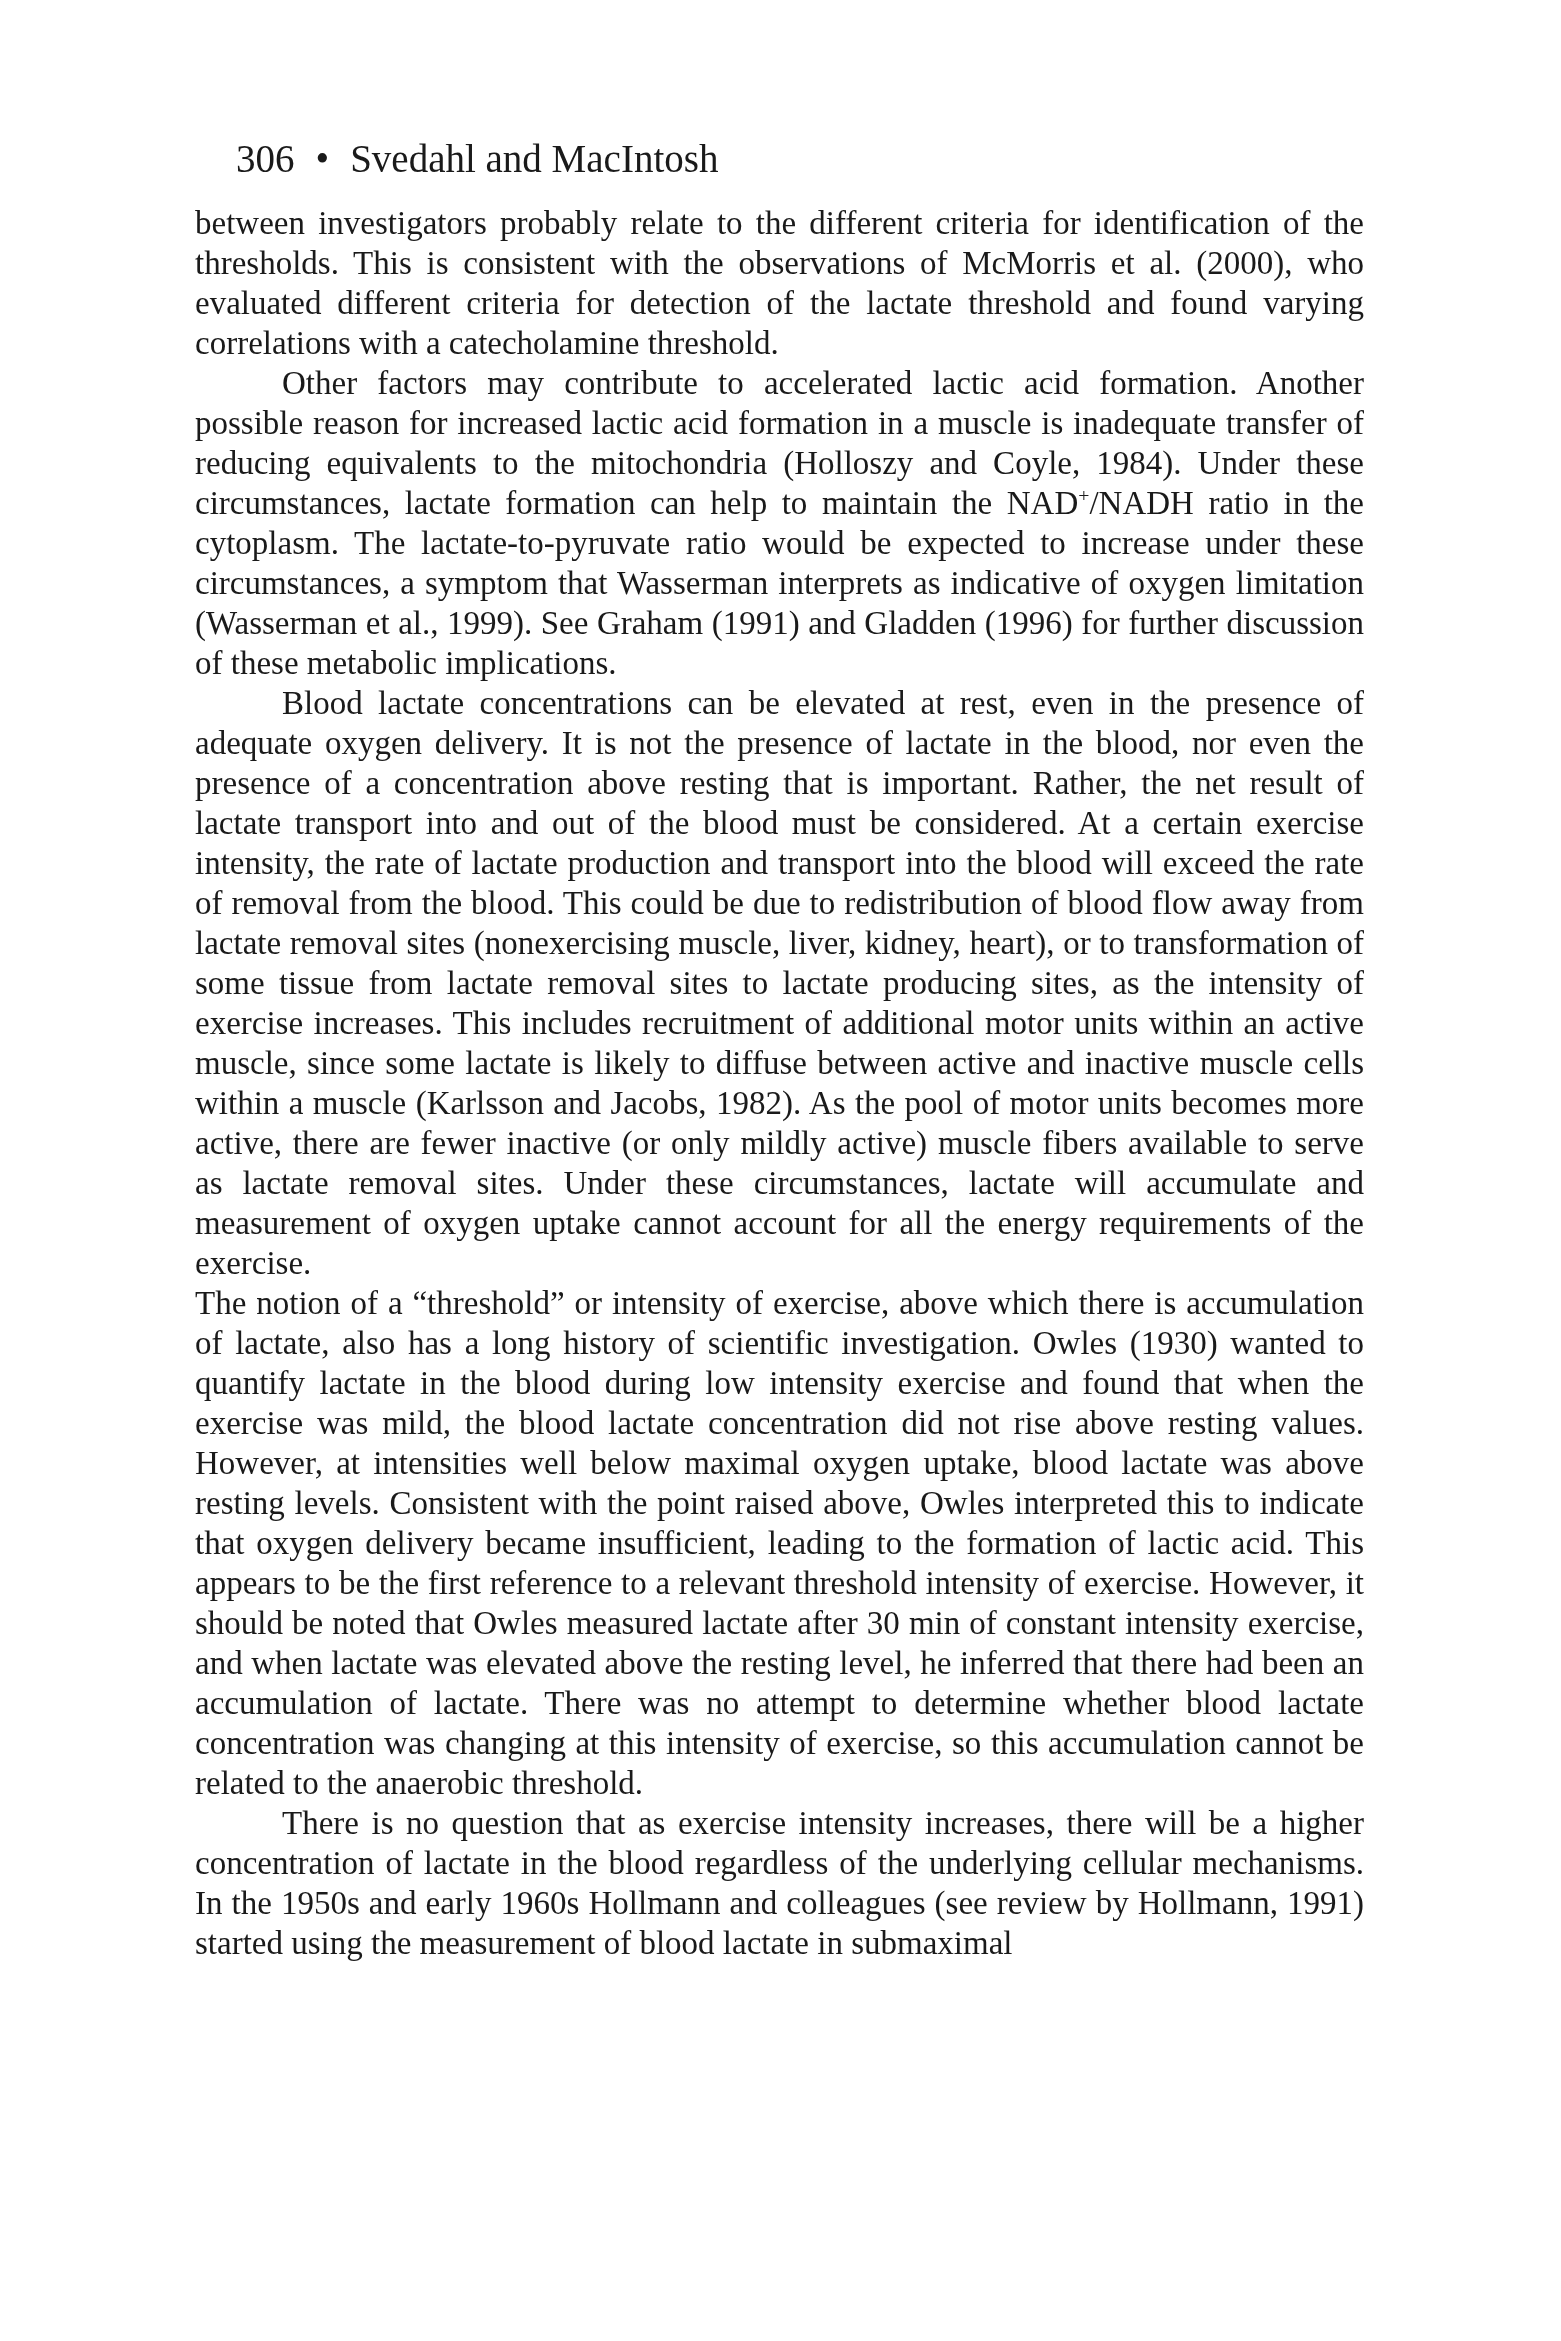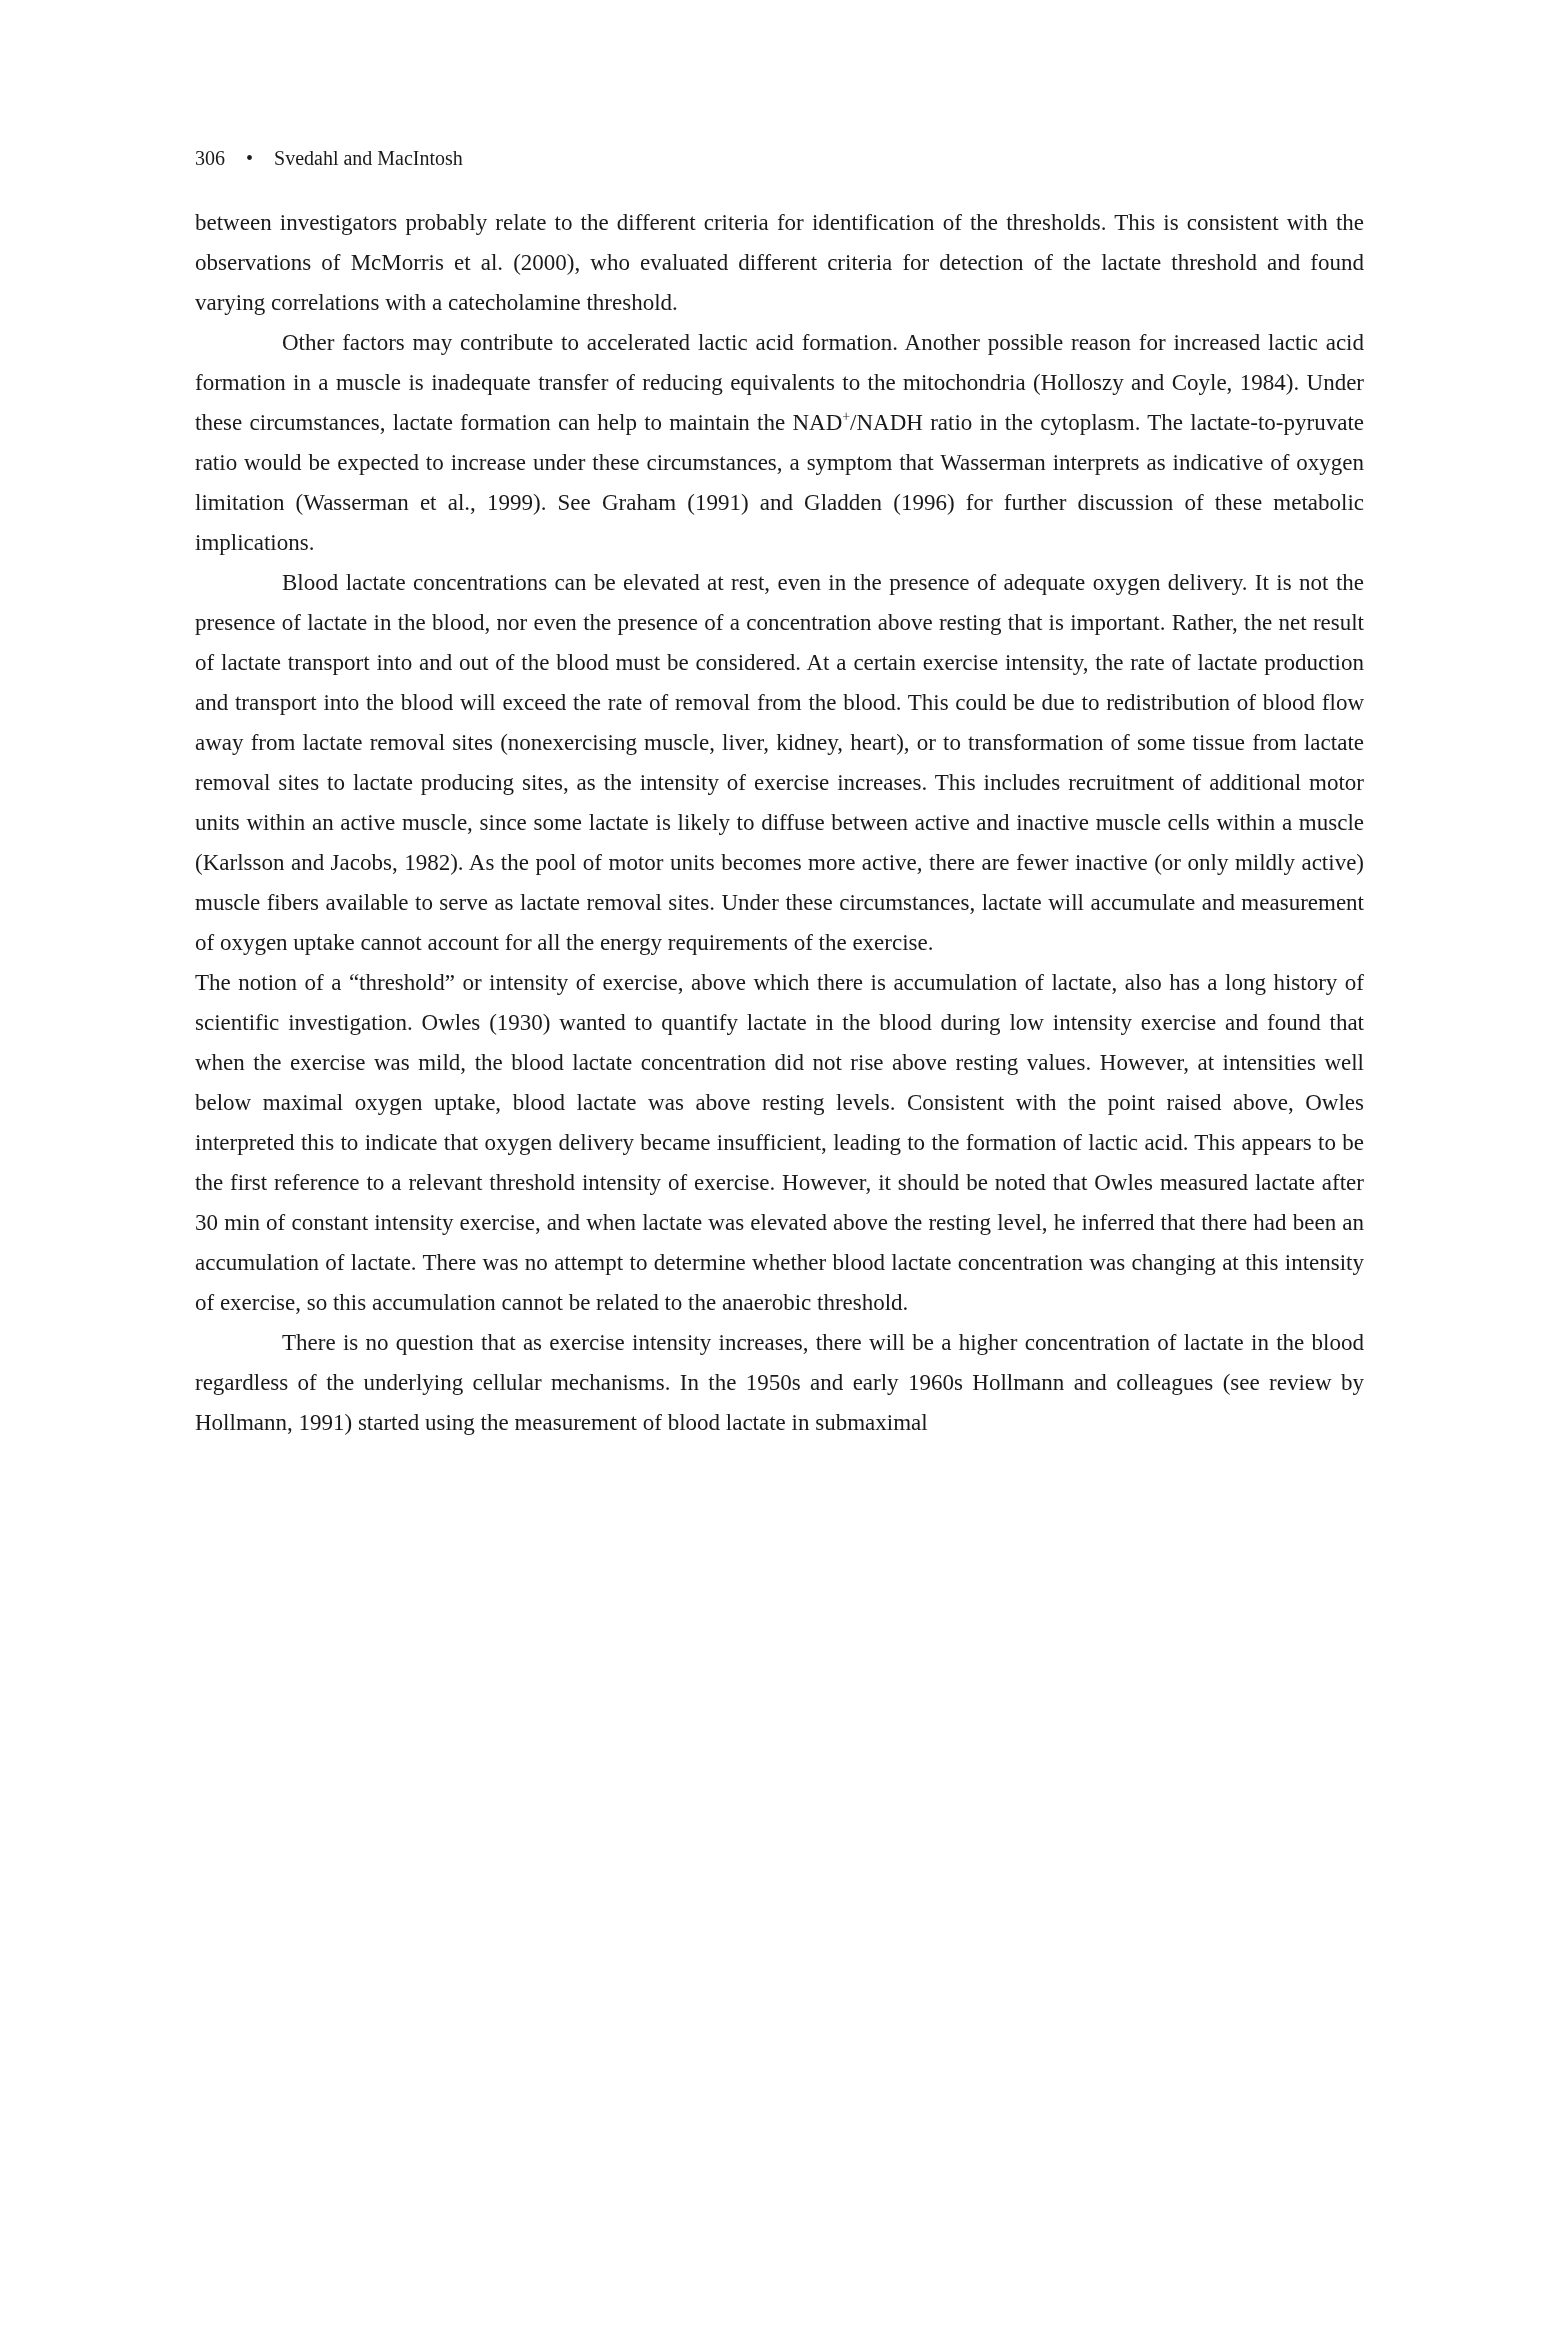--- a/index.html
+++ b/index.html
@@ -1,21 +1,21 @@
 <!DOCTYPE html>
 <html style="font-size:9.8px"><head>
 <meta charset="utf-8">
 <style>
   html, body { margin: 0; padding: 0; background: #ffffff; }
   body { width: 1561px; height: 2342px; position: relative; overflow: hidden; }
   .page { position: absolute; left: 195px; top: 140px; width: 1169px; color: #1a1a1a;
           font-family: "Liberation Serif", "DejaVu Serif", serif; }
-  .running-head { font-size: 20px; line-height: 37px; margin-bottom: 25.6px; white-space: nowrap; }
+  .running-head { font-size: 39px; line-height: 37px; margin-bottom: 25.6px; white-space: nowrap; margin-left: 41px; }
   .running-head .bullet { display: inline-block; margin: 0 21px; }
-  .para { font-size: 23px; line-height: 40px; text-align: justify; margin: 0; hyphens: manual; }
+  .para { font-size: 33px; line-height: 40px; text-align: justify; margin: 0; hyphens: manual; }
   .para.indent { text-indent: 87px; }
   .heading { font-size: 35px; font-weight: bold; text-align: center; line-height: 43px;
              margin: 35px 0 30.5px 0; }
   sup { font-size: 0.6em; vertical-align: super; line-height: 0; }
 </style>
 </head>
 <body>
 
 <div class="page">
   <div class="running-head">

